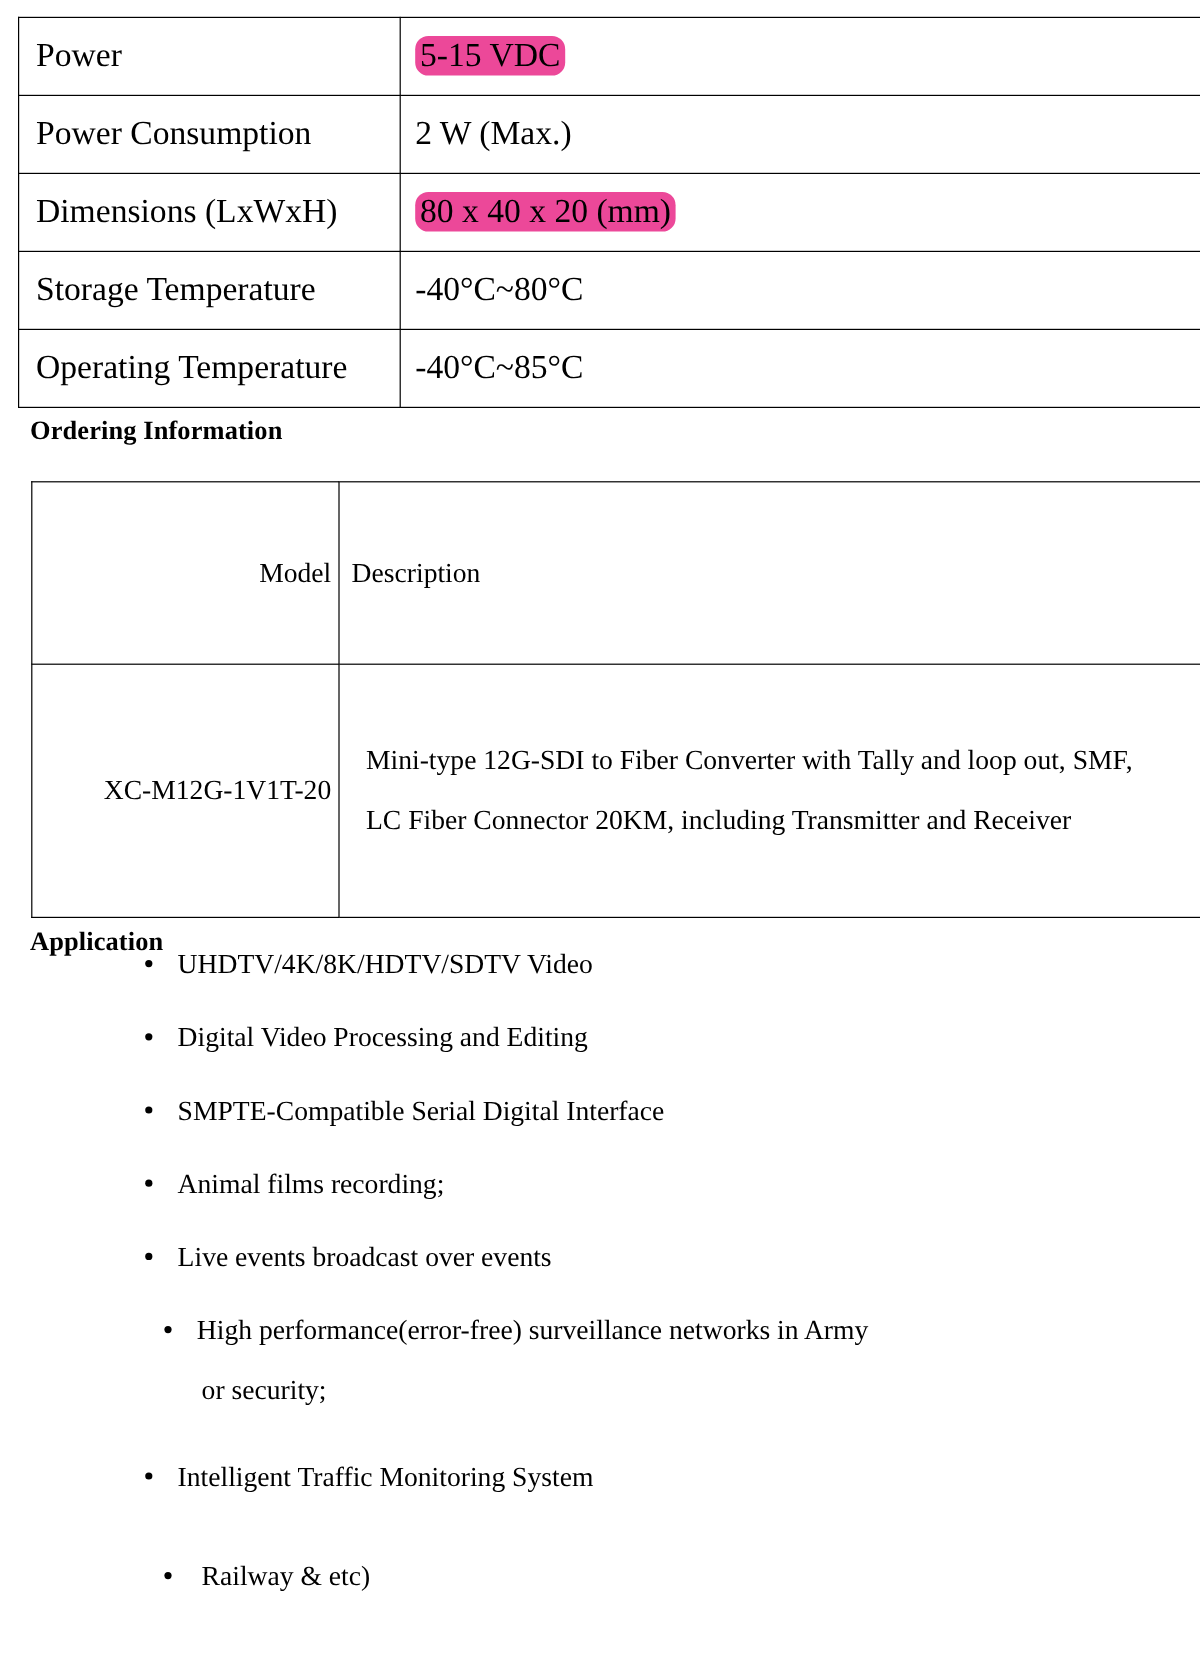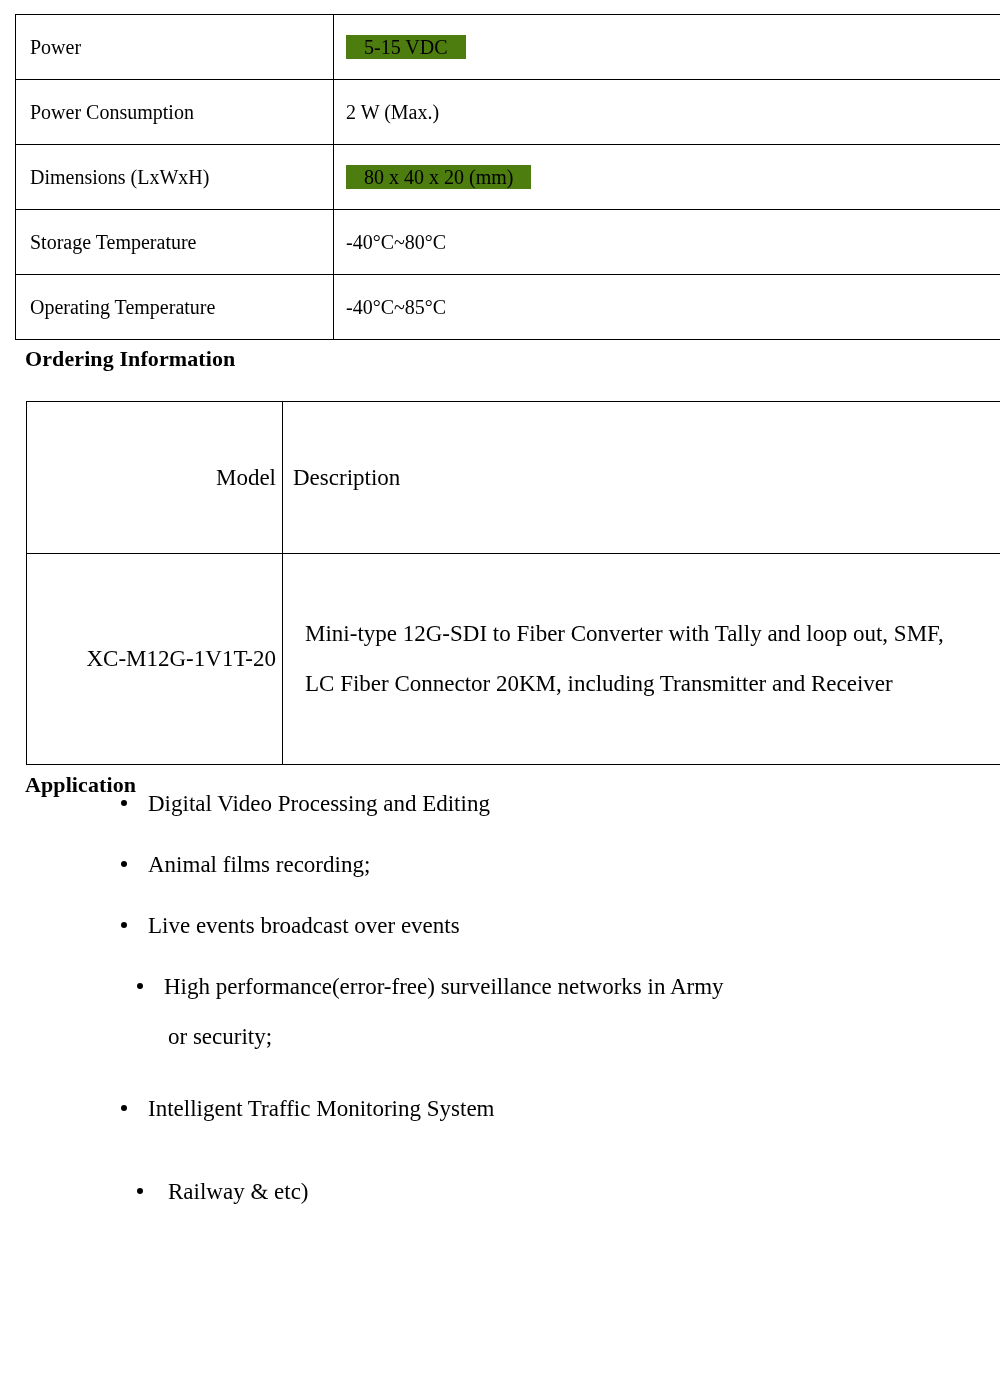--- a/index.html
+++ b/index.html
@@ -22,31 +22,32 @@
     left: 15px;
     top: 14px;
     width: 982px;
     border-collapse: collapse;
     table-layout: fixed;
   }
   .spec-table td {
     border: 1.5px solid #000000;
     height: 64px;
     padding: 0 0 0 14px;
-    font-size: 20px;
+    font-size: 28px;
     vertical-align: middle;
     line-height: 1.2;
     font-family: Liberation Serif, serif;
   }
   .spec-table td.label-col { width: 303px; }
   .spec-table td.value-col { width: 679px; padding-left: 12px; }
 
   .hl {
-    background: #4d7c0f;
-    padding: 1px 18px;
+    background: #ec4899;
+    padding: 1px 4px;
+    border-radius: 11px;
   }
 
   
   .section-heading {
     position: absolute;
     left: 25px;
     font-size: 22px;
     font-weight: bold;
     letter-spacing: 0.1px;
   }
@@ -161,21 +162,29 @@
       </td>
     </tr>
   </tbody>
 </table>
 
 <div id="application-heading" class="section-heading">Application</div>
 
 <ul class="app-list">
   <li>
     <span class="bullet"></span>
+    <span>UHDTV/4K/8K/HDTV/SDTV Video</span>
+  </li>
+  <li>
+    <span class="bullet"></span>
     <span>Digital Video Processing and Editing</span>
+  </li>
+  <li>
+    <span class="bullet"></span>
+    <span>SMPTE-Compatible Serial Digital Interface</span>
   </li>
   <li>
     <span class="bullet"></span>
     <span>Animal films recording;</span>
   </li>
   <li>
     <span class="bullet"></span>
     <span>Live events broadcast over events</span>
   </li>
   <li class="two-line">

